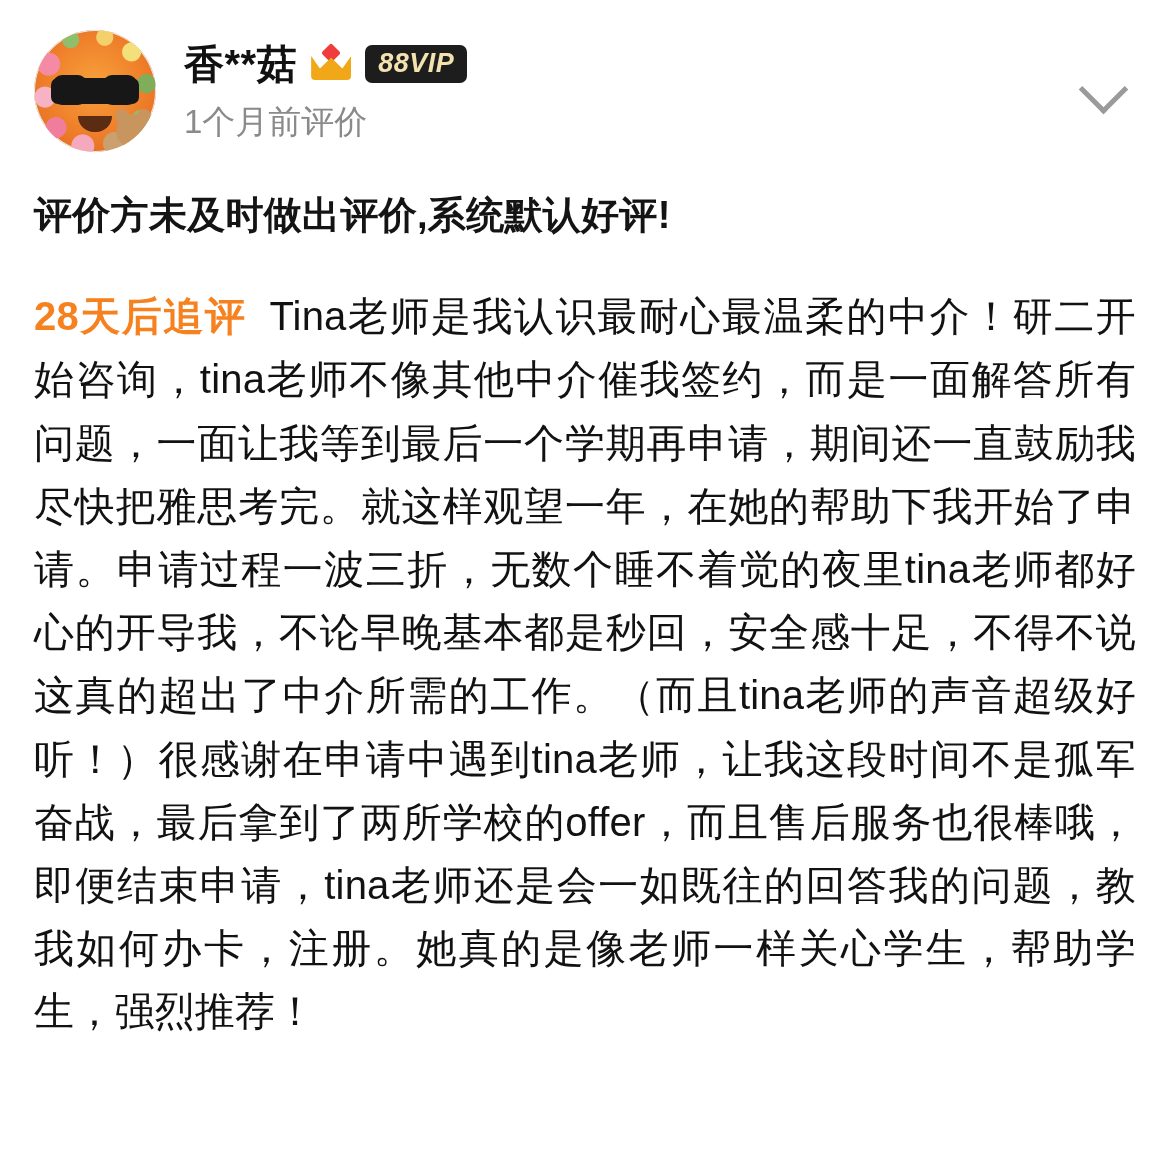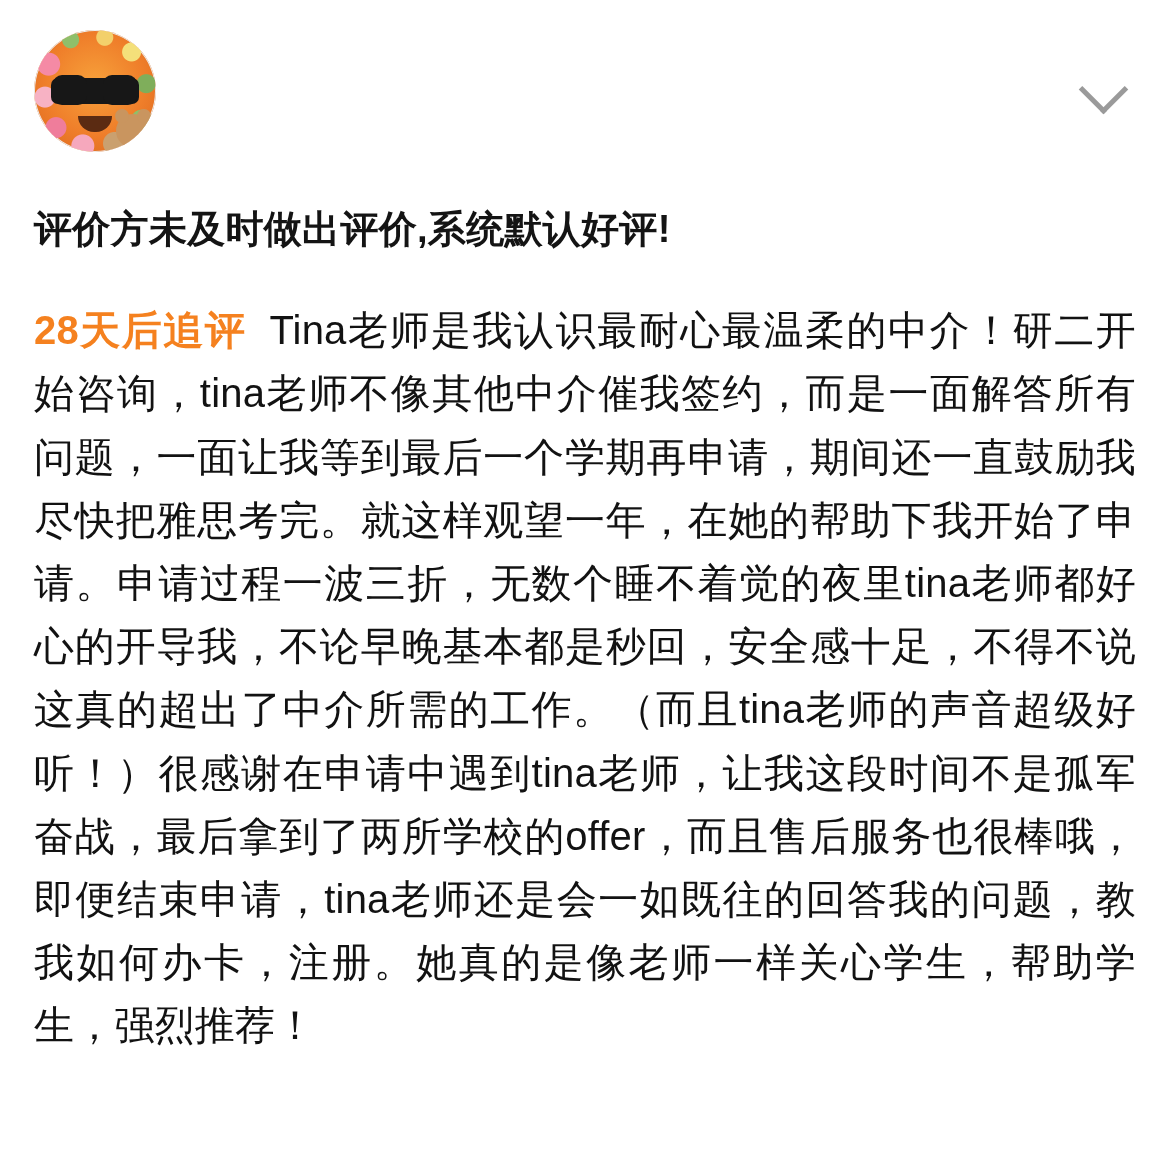--- a/index.html
+++ b/index.html
@@ -199,21 +199,21 @@
     top: 12px;
     width: 30px;
     height: 30px;
     border-right: 5px solid #9a9a9a;
     border-bottom: 5px solid #9a9a9a;
     transform: rotate(45deg);
   }
 
   
   .first-comment {
-    margin-top: 42px;
+    margin-top: 28px;
     font-size: 38px;
     font-weight: 700;
     color: #141414;
     line-height: 1.35;
     letter-spacing: 0.3px;
   }
 
   .append-block {
     margin-top: 44px;
     font-size: 40px;
@@ -237,20 +237,31 @@
 
   <div class="header">
 
     <div class="avatar">
       <div class="wreath"></div>
       <div class="face-glasses"></div>
       <div class="mouth"></div>
       <div class="bear"></div>
     </div>
 
+    <div class="head-text">
+      <div class="name-row">
+        <span class="user-name">香**菇</span>
+        <span class="crown-icon">
+          <span class="gem"></span>
+          <span class="body"></span>
+        </span>
+        <span class="vip-badge">88VIP</span>
+      </div>
+      <div class="time-text">1个月前评价</div>
+    </div>
 
     <div class="chevron"></div>
   </div>
 
   <div class="first-comment">评价方未及时做出评价,系统默认好评!</div>
 
   <div class="append-block">
     <span class="append-label">28天后追评</span><span>Tina老师是我认识最耐心最温柔的中介！研二开始咨询，tina老师不像其他中介催我签约，而是一面解答所有问题，一面让我等到最后一个学期再申请，期间还一直鼓励我尽快把雅思考完。就这样观望一年，在她的帮助下我开始了申请。申请过程一波三折，无数个睡不着觉的夜里tina老师都好心的开导我，不论早晚基本都是秒回，安全感十足，不得不说这真的超出了中介所需的工作。（而且tina老师的声音超级好听！）很感谢在申请中遇到tina老师，让我这段时间不是孤军奋战，最后拿到了两所学校的offer，而且售后服务也很棒哦，即便结束申请，tina老师还是会一如既往的回答我的问题，教我如何办卡，注册。她真的是像老师一样关心学生，帮助学生，强烈推荐！</span>
   </div>
 

